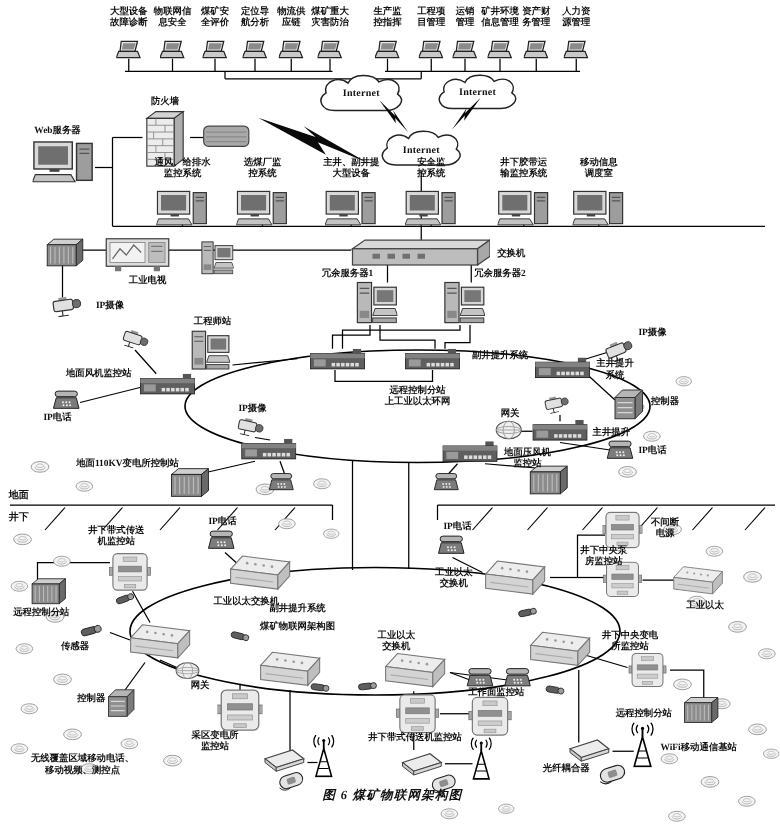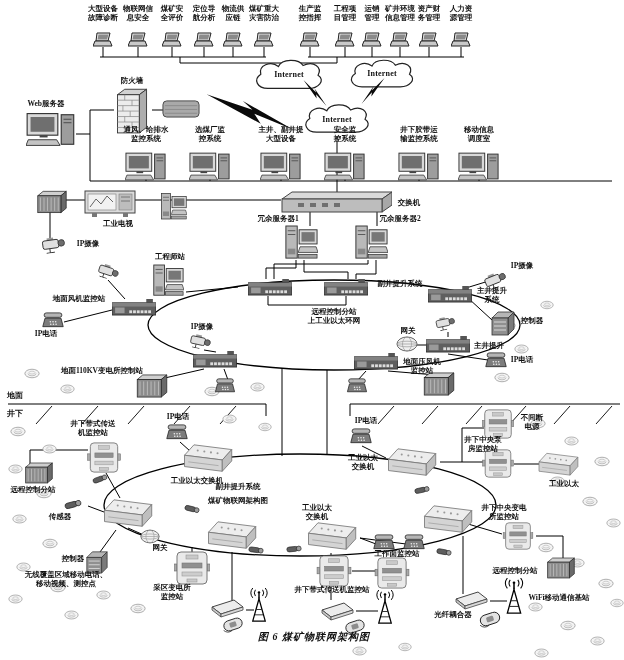--- a/index.html
+++ b/index.html
@@ -709,21 +709,21 @@
       <use href="#sym-ap"></use>
     </svg>
 <div class="lbl" style="left:428px;top:611px;width:50px">光纤耦合器</div>
 <svg class="ic" style="left:502px;top:578px" width="24" height="36">
       <use href="#sym-antenna"></use>
     </svg>
 <div class="lbl" style="left:522px;top:594px;width:74px">WiFi移动通信基站</div>
 <svg class="ic" style="left:476px;top:610px" width="28" height="18">
       <use href="#sym-handset"></use>
     </svg>
-<div class="lbl" style="left:6px;top:571px;width:120px">无线覆盖区域移动电话、
+<div class="lbl" style="left:6px;top:603px;width:120px">无线覆盖区域移动电话、
 移动视频、测控点</div>
 
 <svg class="ic" style="left:248px;top:545px;transform:rotate(8deg)" width="16" height="10">
       <use href="#sym-sensor"></use>
     </svg>
 <svg class="ic" style="left:286px;top:544px;transform:rotate(-6deg)" width="16" height="10">
       <use href="#sym-sensor"></use>
     </svg>
 <svg class="ic" style="left:436px;top:547px;transform:rotate(10deg)" width="16" height="10">
       <use href="#sym-sensor"></use>

